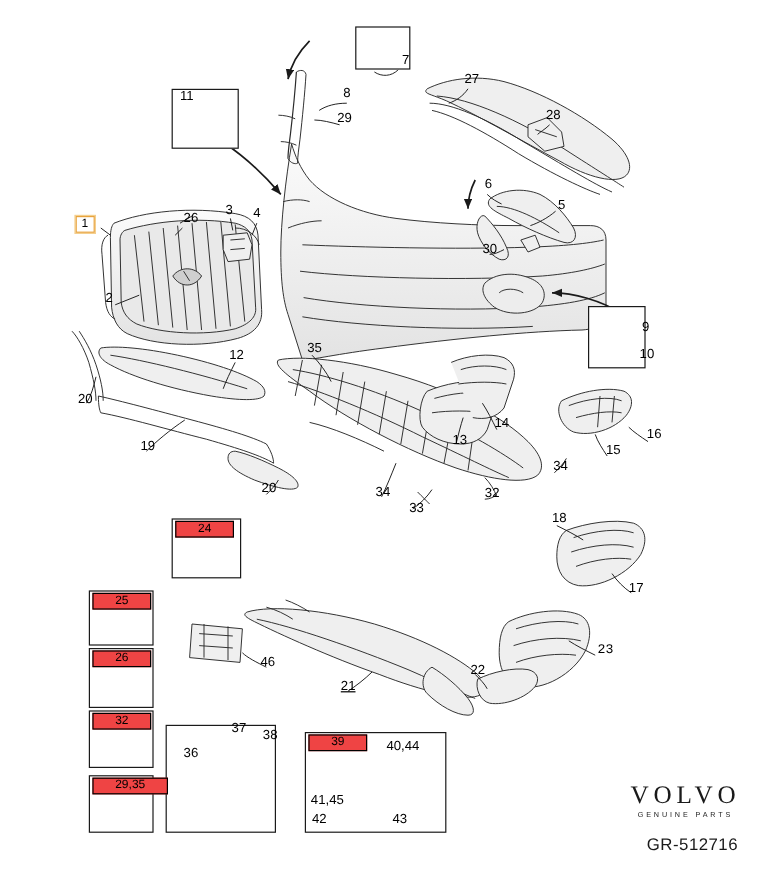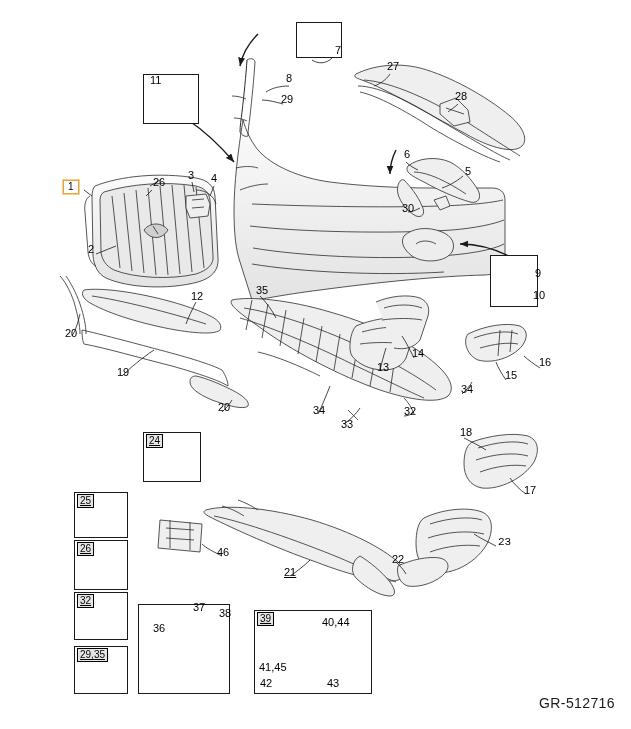--- a/index.html
+++ b/index.html
@@ -27,24 +27,23 @@
   .callout {
     position: absolute;
     font-family: "Liberation Sans", sans-serif;
     font-size: 11px;
     color: #000000;
     white-space: nowrap;
     line-height: 1;
   }
   .callout.boxed {
     border: 1px solid #000000;
-    padding: 1px 2px;
-    background: #e5e5e5;
+    padding: 1px 18px;
+    background: #ef4444;
     font-size: 10px;
-    text-decoration: underline;
   }
   .callout.highlight {
     border: 1px solid #e8a33d;
     background: #ffffff;
     color: #000000;
     padding: 1px 4px;
     font-size: 10px;
     box-shadow: 0 0 0 1px #f4cf8e;
   }
   .partbox {
@@ -422,15 +421,19 @@
   <div class="callout" style="left:153px; top:623px;">36</div>
   <div class="callout" style="left:193px; top:602px;">37</div>
   <div class="callout" style="left:219px; top:608px;text-align:right;">38</div>
   <div class="callout boxed" style="left:257px; top:612px;">39</div>
   <div class="callout" style="left:322px; top:617px;">40,44</div>
   <div class="callout" style="left:259px; top:662px;">41,45</div>
   <div class="callout" style="left:260px; top:678px;">42</div>
   <div class="callout" style="left:327px; top:678px;">43</div>
   <div class="callout" style="left:217px; top:547px;">46</div>
 
+  <div class="brand">
+    <div class="word">VOLVO</div>
+    <div class="sub">GENUINE PARTS</div>
+  </div>
   <div class="docnum">GR-512716</div>
 
 </div>
 
 </body></html>

